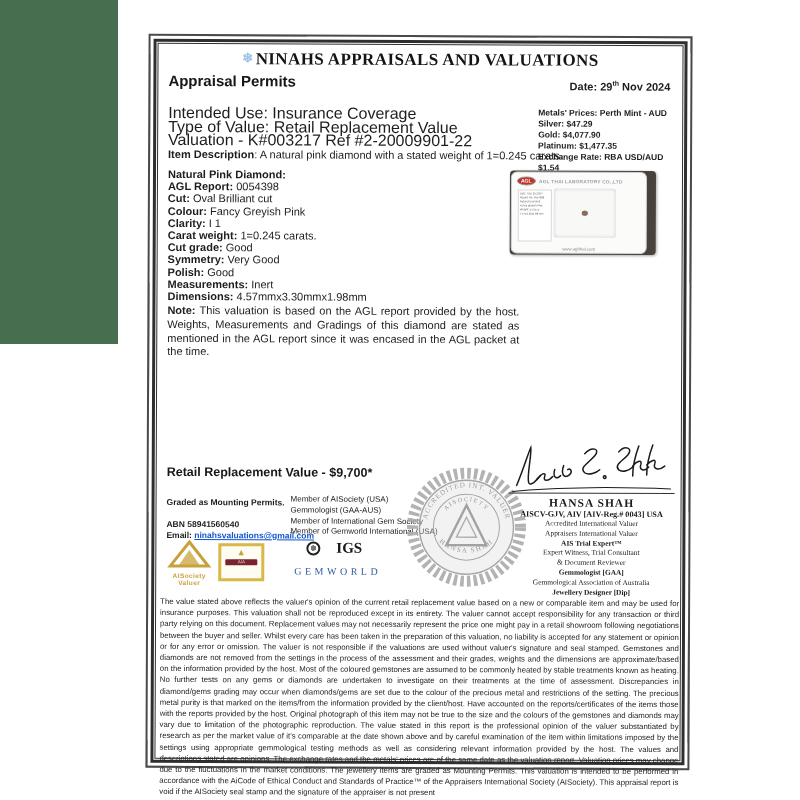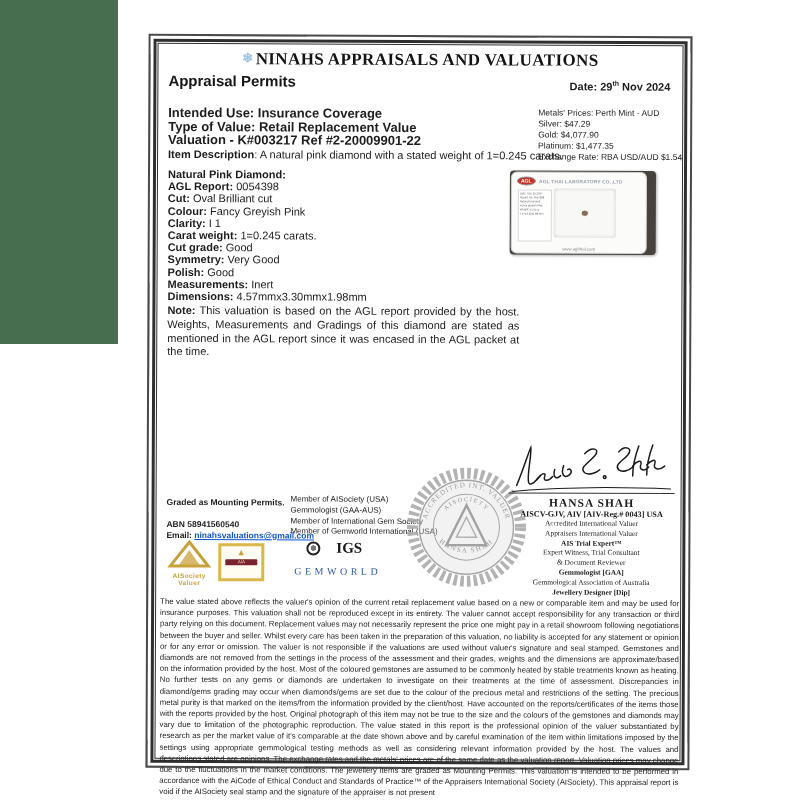--- a/index.html
+++ b/index.html
@@ -9,23 +9,23 @@
   .doc{position:absolute;left:147px;top:35px;width:540px;height:730px;background:#fff;
        transform:rotate(0.25deg);border:2px solid #4a4a4a;
        box-shadow:inset 0 0 0 3px #fff,inset 0 0 0 6px #2f2f2f,inset 0 0 0 7px #fff,inset 0 0 0 8px #2f2f2f;}
   .title{position:absolute;top:13px;left:0;right:0;text-align:center;
          font-family:"Liberation Serif",serif;font-weight:bold;font-size:17px;letter-spacing:.4px;color:#141414;}
   .snowflake{color:#9fc3e4;font-size:13px;vertical-align:2px;margin-right:2px;}
   .report-heading{position:absolute;left:18px;top:36px;font-size:15px;font-weight:bold;color:#161616;}
   .date{position:absolute;right:20px;top:42px;font-size:11px;font-weight:bold;}
   .date sup{font-size:7px;}
   .lbl{font-weight:bold;}
-  .intended{position:absolute;left:18px;top:70px;font-size:13px;font-weight:bold;line-height:13.5px;}
+  .intended{position:absolute;left:18px;top:70px;font-size:16px;font-weight:normal;line-height:13.5px;}
   .itemdesc{position:absolute;left:18px;top:112px;font-size:11px;}
-  .metals{position:absolute;left:388px;top:70px;font-size:8.5px;font-weight:normal;line-height:11px;width:145px;}
+  .metals{position:absolute;left:388px;top:70px;font-size:8.5px;font-weight:bold;line-height:11px;width:145px;}
   .diamond{position:absolute;left:18px;top:132px;font-size:11px;line-height:12.2px;}
   .note{position:absolute;left:18px;top:268px;width:352px;font-size:11px;line-height:13.8px;text-align:justify;}
   
   .agl-photo{position:absolute;left:360px;top:133px;width:146px;height:84px;background:#47423c;
              border-radius:4px;padding:0;box-shadow:1px 1px 3px rgba(0,0,0,.35);}
   .agl-card{position:absolute;left:1px;top:1px;width:134px;height:80px;background:#fbfbf9;
             border-radius:6px;border:1px solid #cfcfcf;overflow:hidden;}
   .agl-head{display:flex;align-items:center;gap:3px;padding:4px 4px 0 5px;}
   .agl-logo{background:#c23226;color:#fff;font-size:5px;font-weight:bold;border-radius:50%;
             padding:1px 3px;border:1px solid #999;line-height:5px;}
@@ -144,20 +144,21 @@
           <div class="agl-dot"></div>
         </div>
         <div class="agl-site">www.aglthai.com</div>
       </div>
     </div>
 
     <div class="note">
       <span class="lbl">Note:</span><span> This valuation is based on the AGL report provided by the host. Weights, Measurements and Gradings of this diamond are stated as mentioned in the AGL report since it was encased in the AGL packet at the time.</span>
     </div>
 
+    <div class="value-line">Retail Replacement Value - $9,700*</div>
 
     <div class="graded">Graded as Mounting Permits.</div>
     <div class="abn">ABN 58941560540</div>
     <div class="email-row">
       <span class="lbl">Email: </span><a class="email">ninahsvaluations@gmail.com</a>
     </div>
 
     <div class="memberships">
       <div>Member of AISociety (USA)</div>
       <div>Gemmologist (GAA-AUS)</div>

